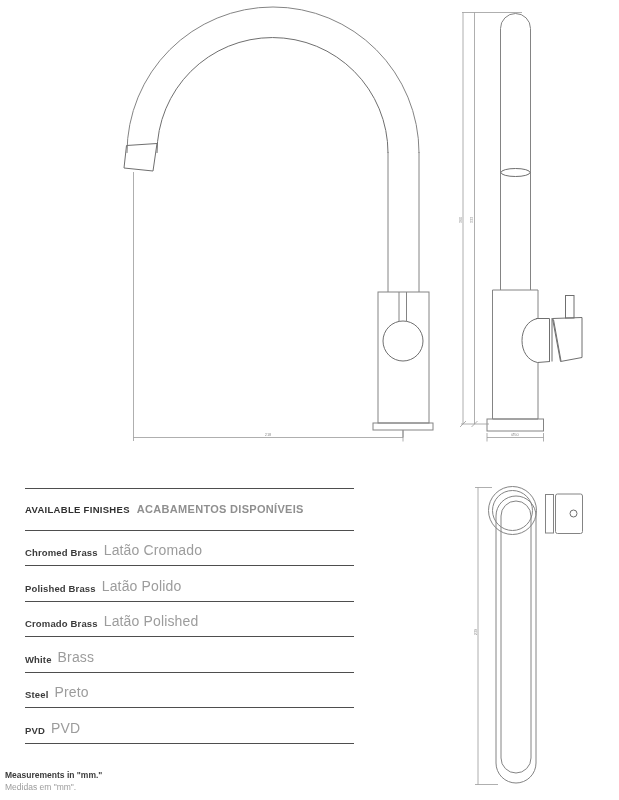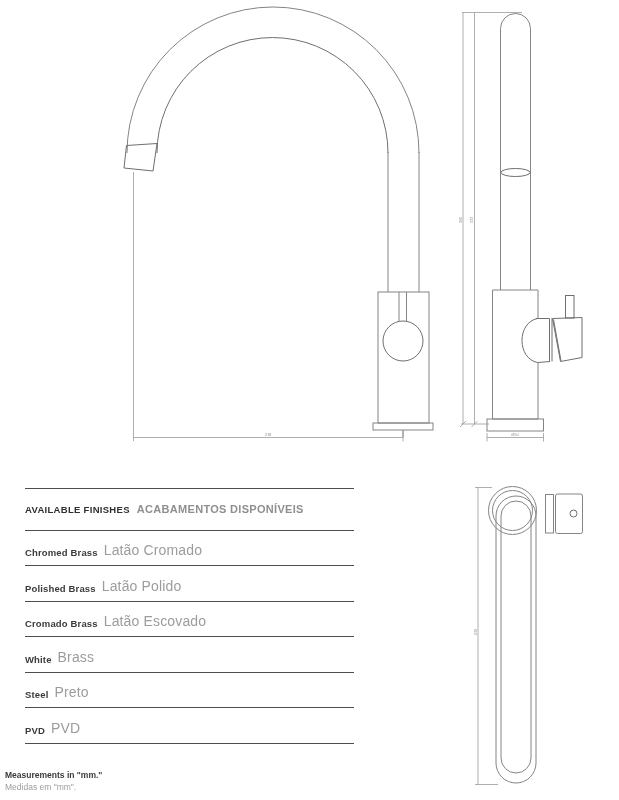--- a/index.html
+++ b/index.html
@@ -138,21 +138,21 @@
     <div class="f-row">
       <span class="en">Chromed Brass</span>
       <span class="pt">Latão Cromado</span>
     </div>
     <div class="f-row">
       <span class="en">Polished Brass</span>
       <span class="pt">Latão Polido</span>
     </div>
     <div class="f-row">
       <span class="en">Cromado Brass</span>
-      <span class="pt">Latão Escovado</span>
+      <span class="pt">Latão Polished</span>
     </div>
     <div class="f-row">
       <span class="en">White</span>
       <span class="pt">Brass</span>
     </div>
     <div class="f-row">
       <span class="en">Steel</span>
       <span class="pt">Preto</span>
     </div>
     <div class="f-row">

